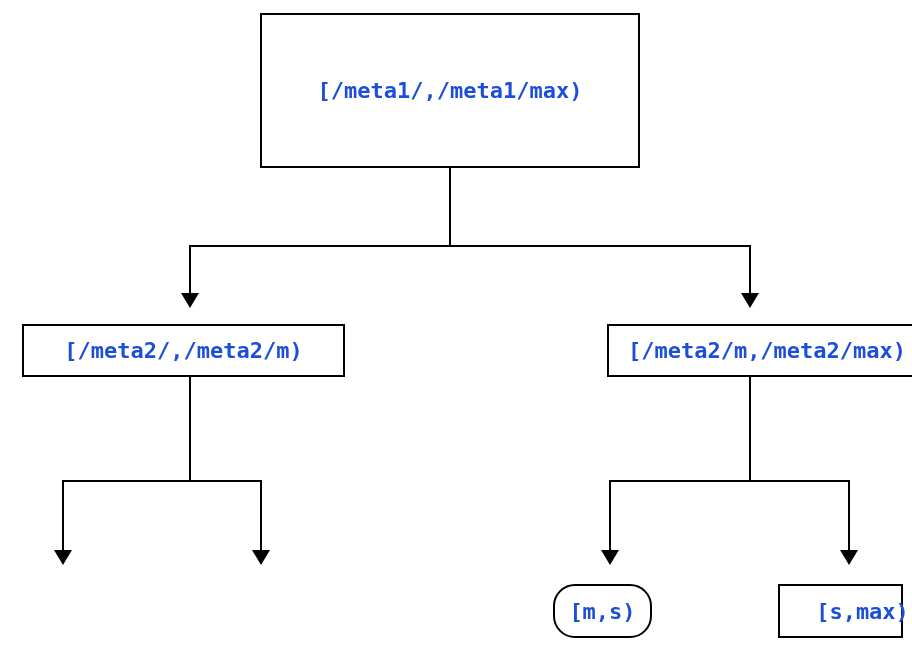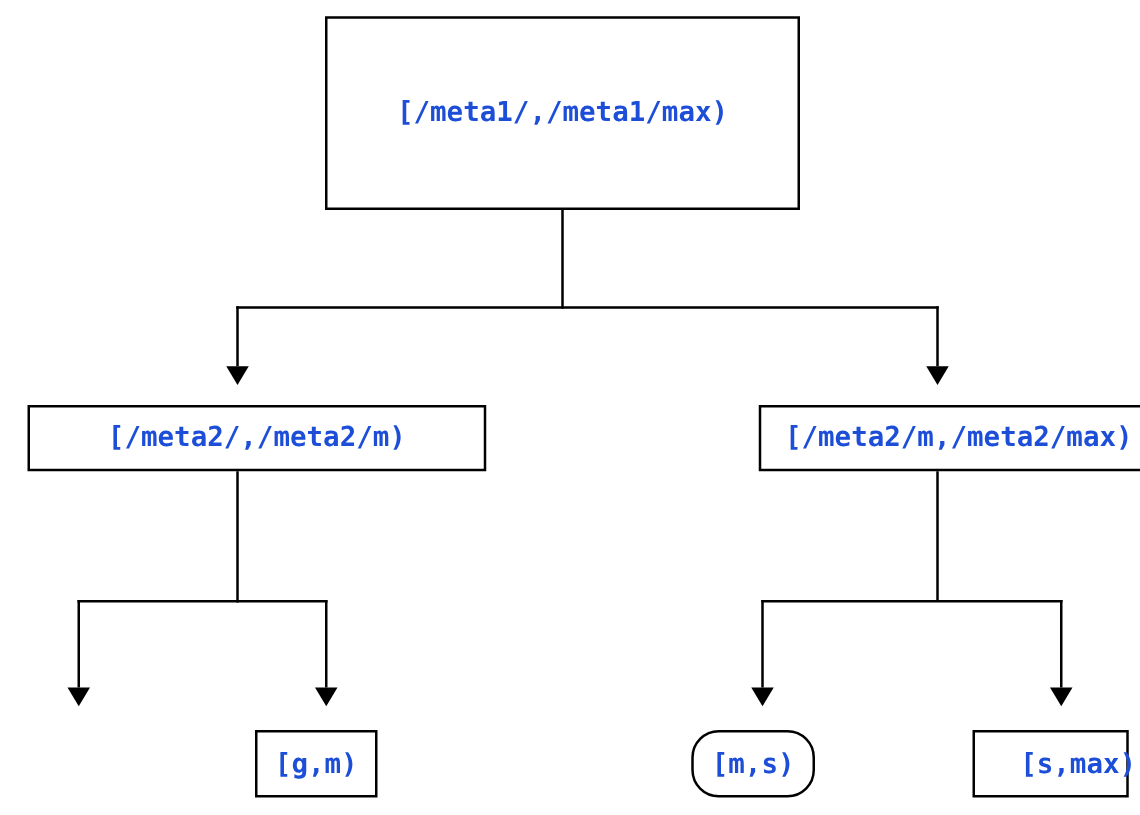--- a/index.html
+++ b/index.html
@@ -41,26 +41,25 @@
     border-top: 15px solid #000000;
   }
 </style>
 </head>
 <body>
 
 <div class="canvas">
 
   <div class="node" style="left:260px; top:13px; width:380px; height:155px;">[/meta1/,/meta1/max)</div>
 
-  <div class="node" style="left:22px; top:324px; width:367px; height:53px;">[/meta2/,/meta2/m)</div>
+  <div class="node" style="left:22px; top:324px; width:323px; height:53px;">[/meta2/,/meta2/m)</div>
 
   <div class="node" style="left:583px; top:324px; width:320px; height:53px;margin-left:24px;">[/meta2/m,/meta2/max)</div>
 
 
-  <div class="node" style="left:204px; top:584px; width:98px; height:54px;">[g,m)</div>
 
   <div class="node" style="left:553px; top:584px; width:99px; height:54px;border-radius:22px;">[m,s)</div>
 
   <div class="node" style="left:778px; top:584px; width:125px; height:54px;padding-left:44px;">[s,max)</div>
 
   <div class="vline" style="left:449px; top:168px; width:2px; height:79px;"></div>
   <div class="hline" style="left:189px; top:245px; width:562px; height:2px;"></div>
   <div class="vline" style="left:189px; top:245px; width:2px; height:48px;"></div>
   <div class="vline" style="left:749px; top:245px; width:2px; height:48px;"></div>
   <div class="arrow" style="left:181px; top:293px;"></div>

